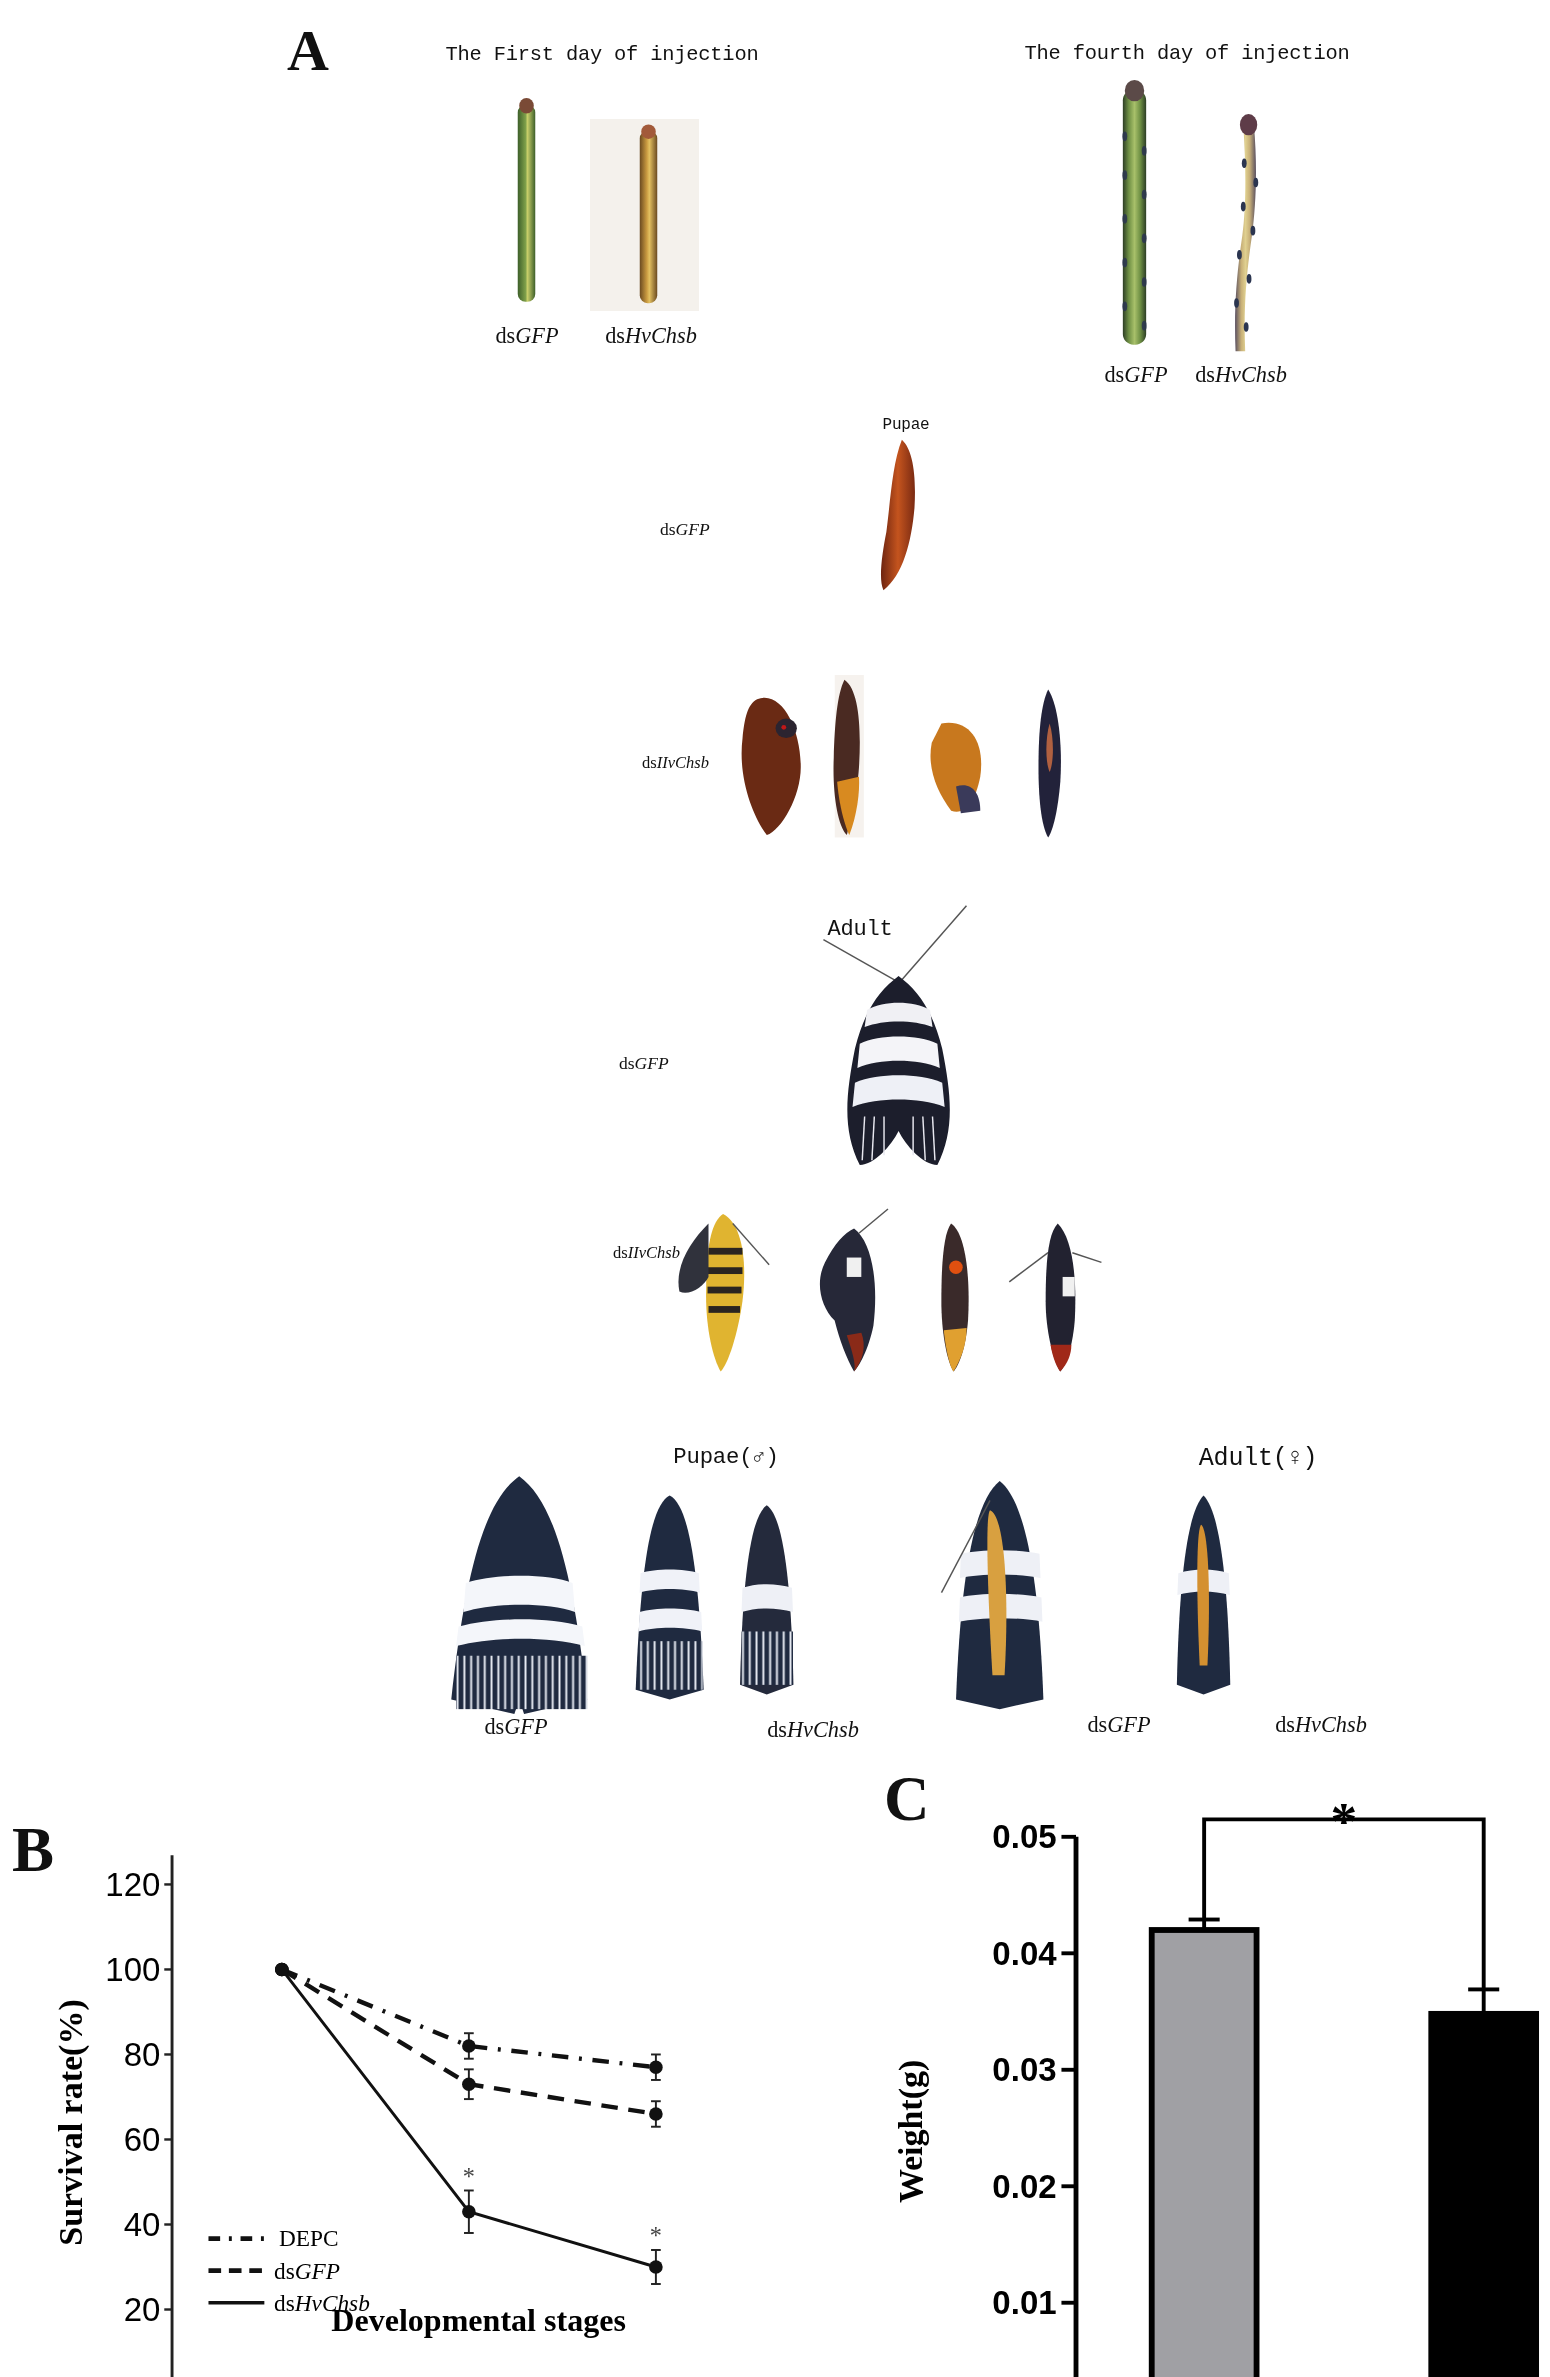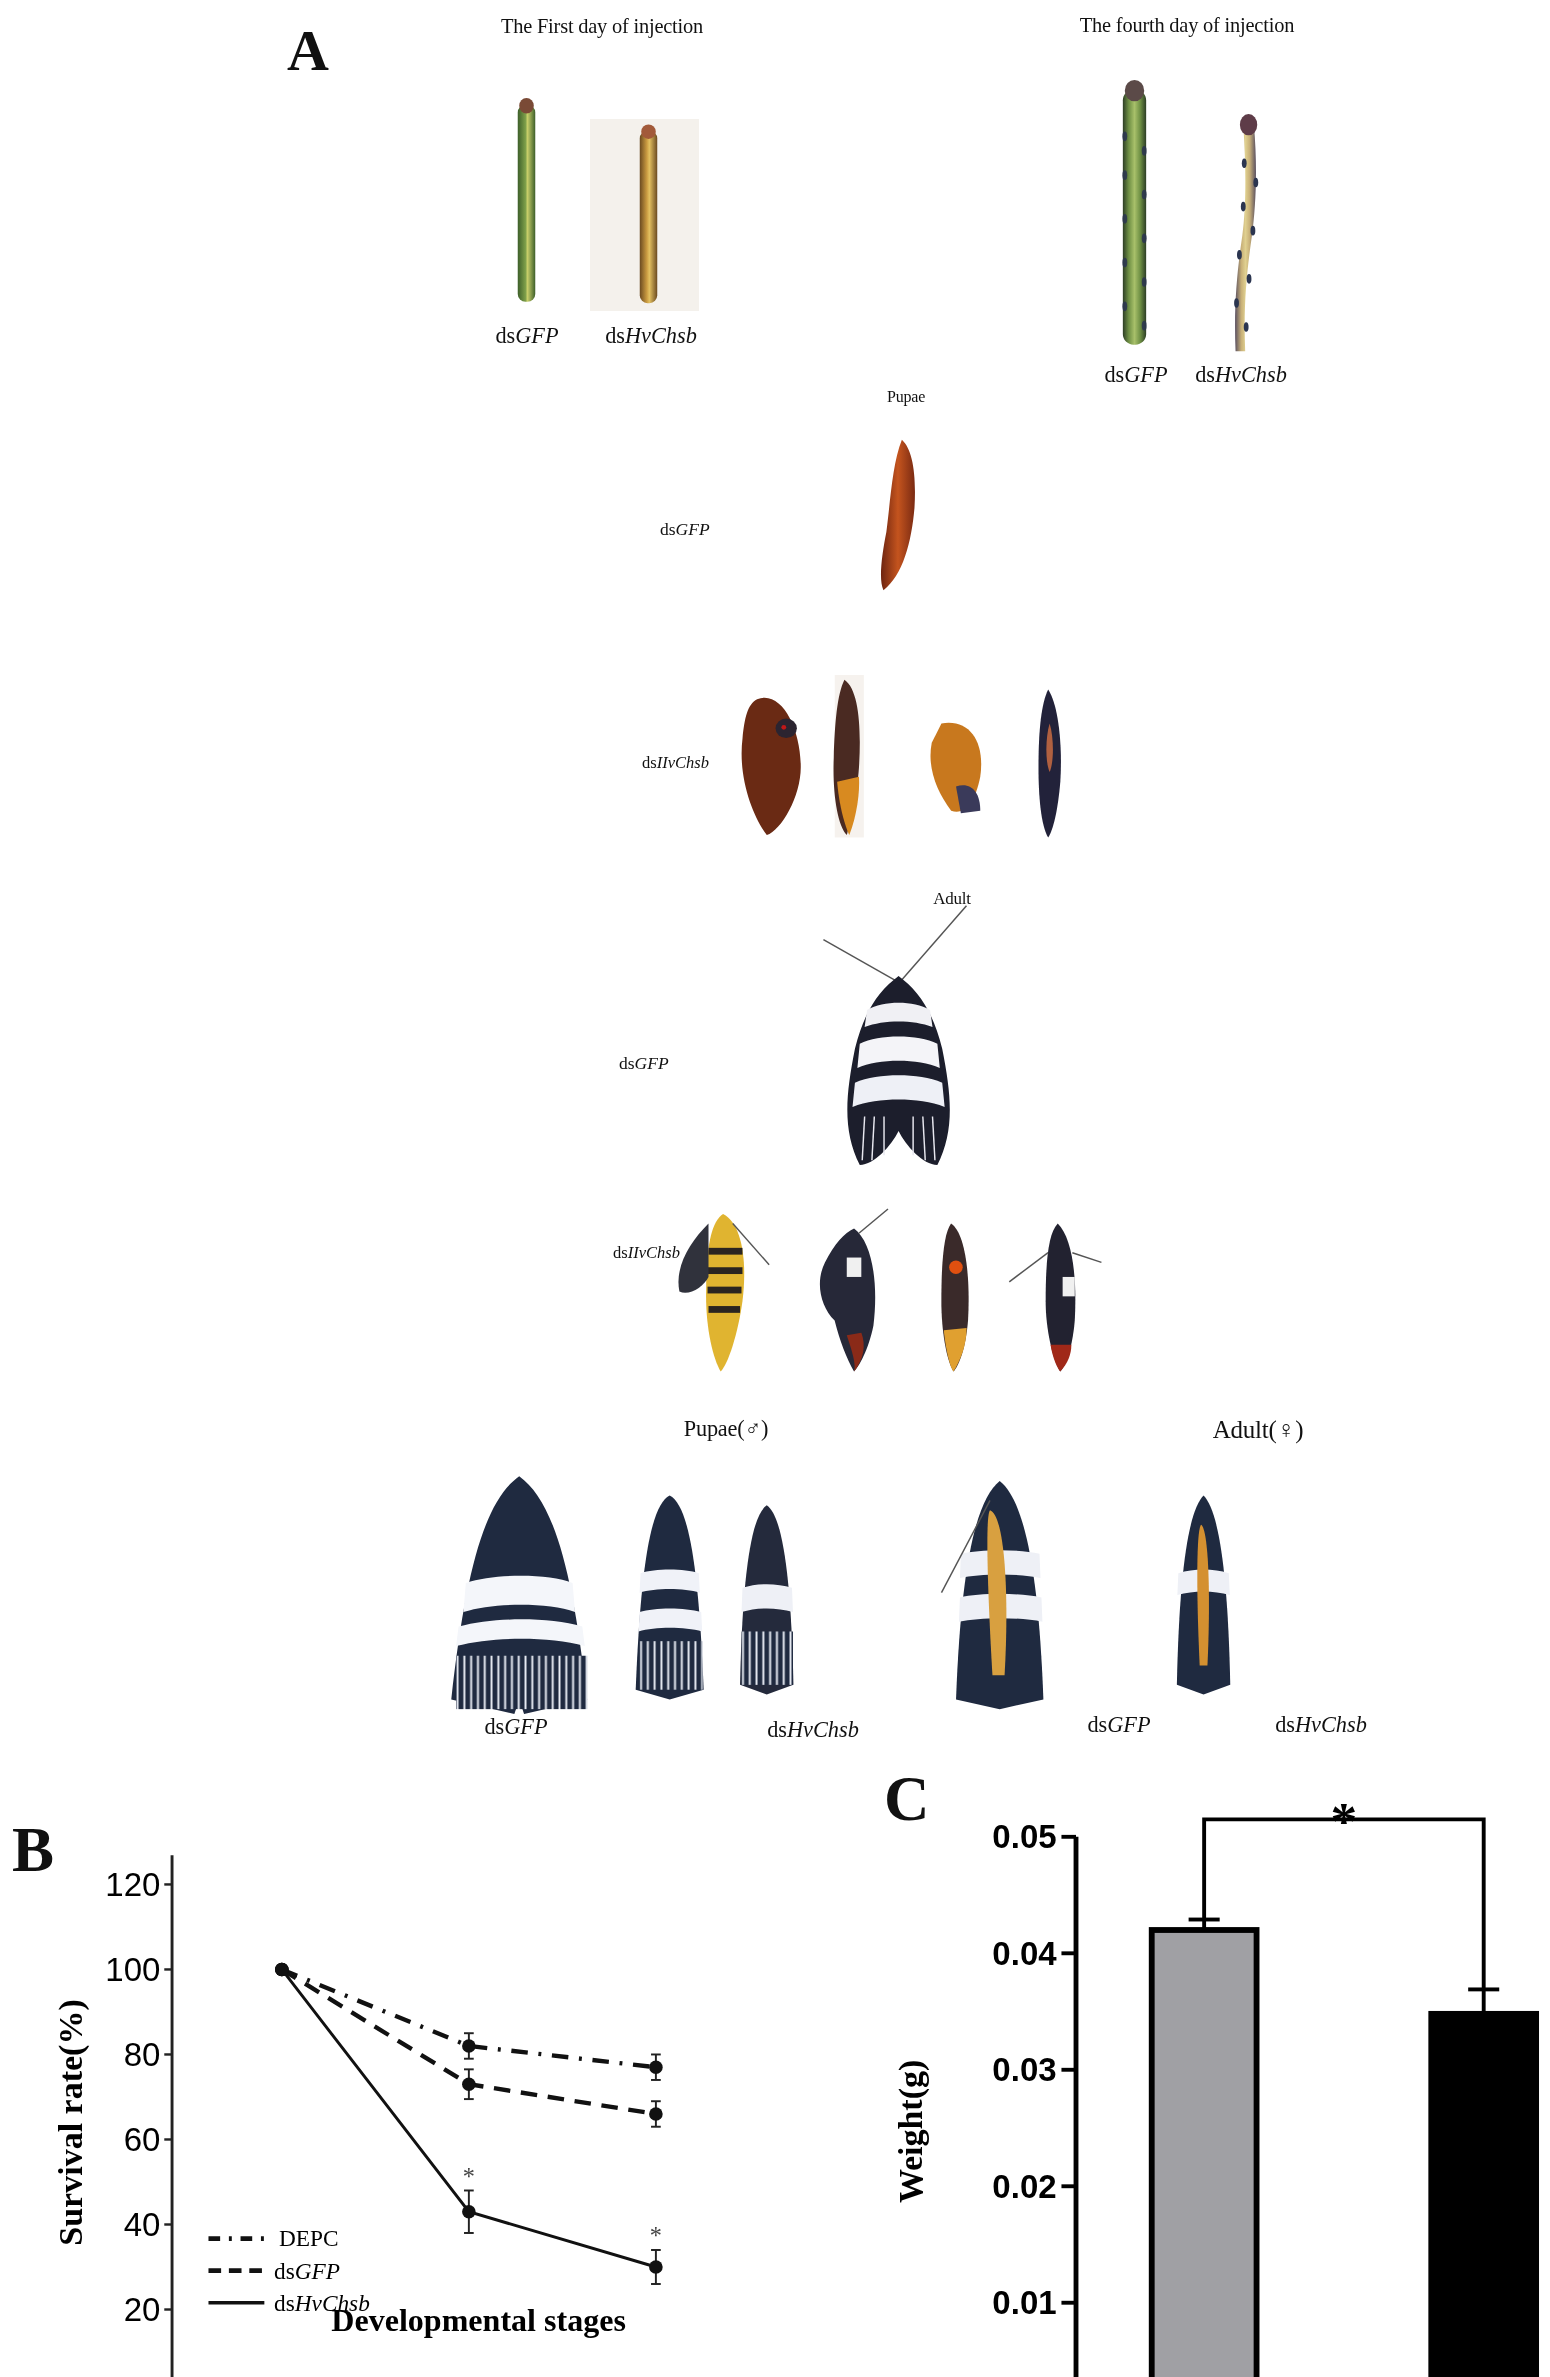--- a/index.html
+++ b/index.html
@@ -15,25 +15,26 @@
   .abs { position: absolute; }
   .panel-letter {
     position: absolute;
     font-family: "Liberation Serif", serif;
     font-weight: bold;
     font-size: 58px;
     line-height: 1;
   }
   .caption {
     position: absolute;
-    font-family: Liberation Serif, serif;
+    font-family: Liberation Mono, monospace;
     font-size: 20.4px;
     white-space: nowrap;
     transform: translateX(-50%);
     letter-spacing: -0.2px;
+    margin-top: 28px;
   }
   .gene { font-style: italic; }
   .lbl {
     position: absolute;
     font-family: "Liberation Serif", serif;
     font-size: 22.3px;
     white-space: nowrap;
     transform: translateX(-50%);
   }
   .lbl.small { font-size: 17.5px; transform: none; }
@@ -155,21 +156,21 @@
     <ellipse cx="120" cy="120" rx="22" ry="20" fill="#2b2430"></ellipse>
     <circle cx="115" cy="118" r="5" fill="#c01818"></circle>
     <path d="M240 20 C 270 40, 275 120, 270 200 C 266 260, 250 320, 245 340 C 225 320, 215 250, 218 180 C 220 110, 225 50, 240 20 Z" fill="#4a2a22"></path>
     <path d="M225 230 C 230 290, 245 330, 250 340 C 266 300, 272 250, 270 220 Z" fill="#d88a20"></path>
     <path d="M440 110 C 500 100, 530 150, 520 220 C 510 270, 490 300, 460 290 C 430 250, 410 200, 420 150 Z" fill="#c8781e"></path>
     <path d="M470 240 C 500 230, 520 250, 520 290 L 480 295 Z" fill="#3a3a5a"></path>
     <path d="M660 40 C 680 70, 690 150, 685 230 C 680 290, 670 330, 660 345 C 645 320, 640 260, 640 200 C 640 130, 645 70, 660 40 Z" fill="#22223a"></path>
     <path d="M663 110 C 672 140, 672 190, 663 210 C 654 190, 654 140, 663 110 Z" fill="#b06040"></path>
   </svg>
 
-  <div class="caption" style="left:952px; top:889px; font-size:17px;">Adult</div>
+  <div class="caption" style="left:860px; top:889px; font-size:22px;">Adult</div>
   <div class="lbl small" style="left:619px; top:1053px;"><span>ds</span><span class="gene">GFP</span></div>
   <svg class="specimen" style="left:821px; top:903px;" width="160" height="272" viewBox="0 0 330 560">
     <line x1="155" y1="160" x2="5" y2="75" stroke="#555" stroke-width="3"></line>
     <line x1="165" y1="160" x2="300" y2="5" stroke="#555" stroke-width="3"></line>
     <path d="M160 150 C 200 180, 230 220, 250 300 C 270 400, 275 470, 240 540 C 210 540, 175 500, 160 470 C 145 500, 110 540, 80 540 C 45 470, 50 400, 70 300 C 90 220, 120 180, 160 150 Z" fill="#1c1e2c"></path>
     <path d="M80 290 C 120 270, 200 270, 240 290 L 245 340 C 200 320, 120 320, 75 340 Z" fill="#f4f4f8"></path>
     <path d="M70 370 C 120 350, 200 350, 250 370 L 255 420 C 200 400, 120 400, 65 420 Z" fill="#eef0f6"></path>
     <path d="M95 220 C 130 200, 190 200, 225 220 L 230 255 C 190 240, 130 240, 90 255 Z" fill="#f0f0f4"></path>
     <g stroke="#e8e8f0" stroke-width="3">
       <line x1="90" y1="440" x2="85" y2="530"></line>

